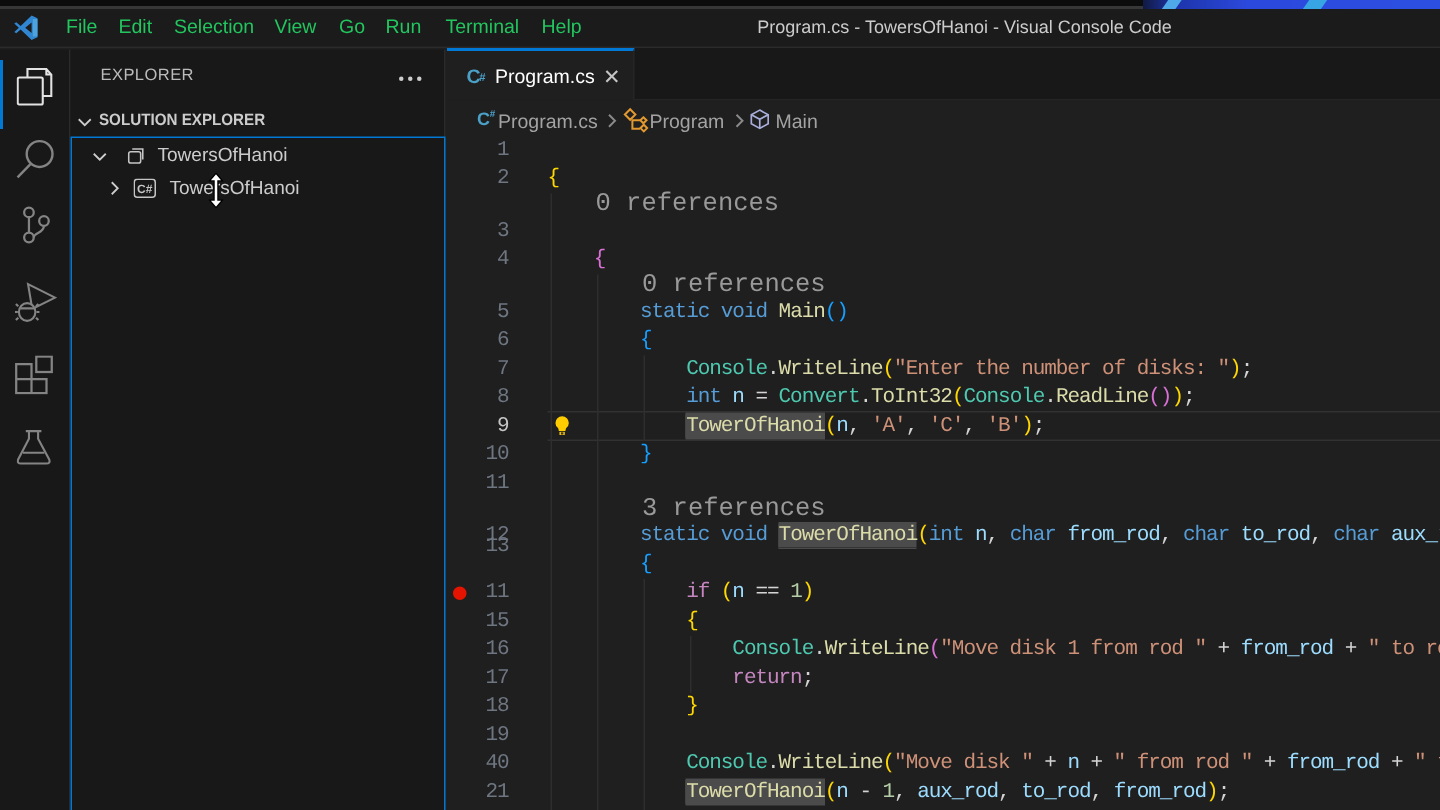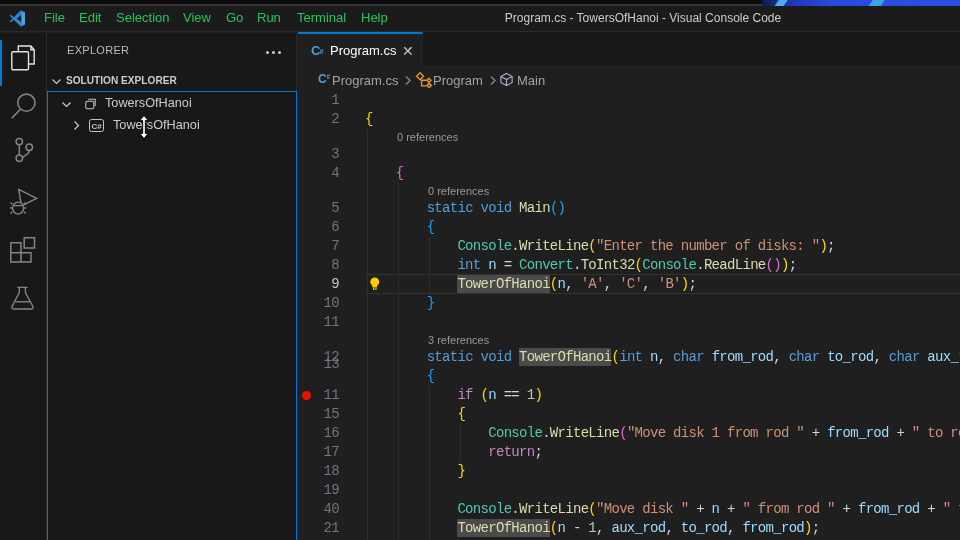--- a/index.html
+++ b/index.html
@@ -41,21 +41,21 @@
     font-family:"Liberation Sans",sans-serif;}
   #crumbs { position:absolute; left:0; top:34px; width:662px; height:24px; font-size:13px; color:#a3a3a3; }
   #crumbs span { position:absolute; top:6px; white-space:nowrap;}
   .csicon { position:absolute; font-weight:bold; color:#4ba0c8; font-size:10px; }
   
   .codefont { font-family:"Liberation Mono", monospace; font-size:14px;
     letter-spacing:-0.7px; white-space:pre; }
   .lnum { position:absolute; left:0; width:41px; height:19px; line-height:19px;
     text-align:right; color:#6e7681; }
   .cline { position:absolute; left:67px; height:19px; line-height:19px; color:#d4d4d4; }
-  .lens { position:absolute; font-size:11px; color:#999999; font-family:Liberation Sans, sans-serif;
+  .lens { position:absolute; font-size:17px; color:#999999; font-family:Liberation Mono, monospace;
     letter-spacing:0; }
   .k { color:#569cd6; } .c { color:#c586c0; } .t { color:#4ec9b0; }
   .m { color:#dcdcaa; } .v { color:#9cdcfe; } .s { color:#ce9178; }
   .n { color:#b5cea8; }
   .b1 { color:#ffd700; } .b2 { color:#da70d6; } .b3 { color:#179fff; }
   .hl { background:#4b4b4b; box-shadow:0 1px 0 #4b4b4b, 0 -1px 0 #4b4b4b; }
   .iguide { position:absolute; width:1px; background:#2e2e2e; }
   #curline { position:absolute; left:67px; top:183px; width:595px; height:20px;
     border-top:1px solid #313131; border-bottom:1px solid #313131; }
 </style>

